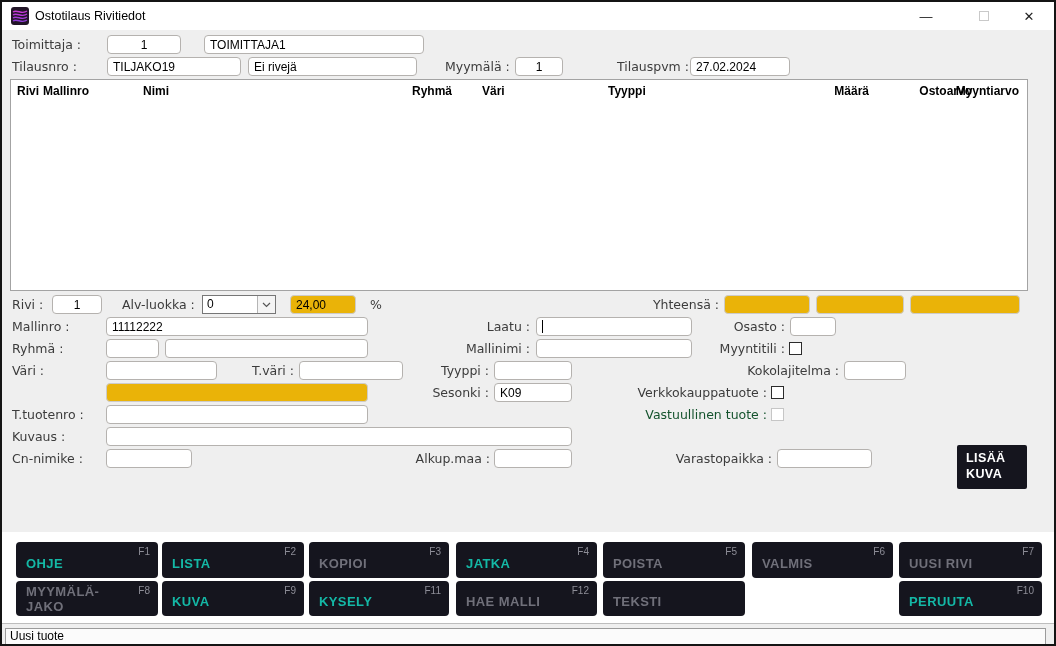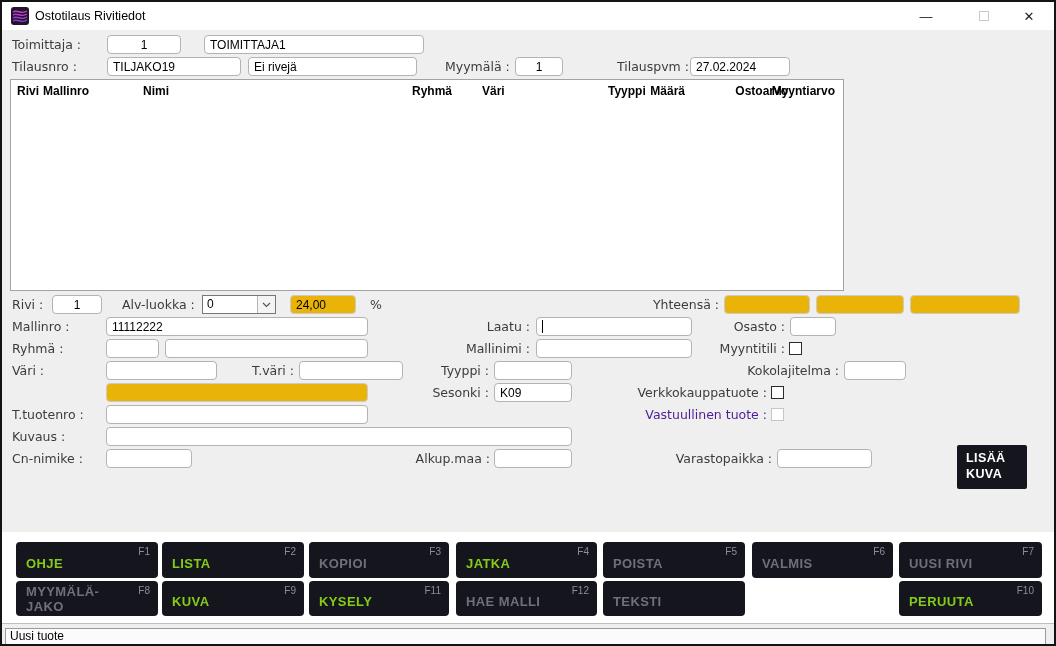--- a/index.html
+++ b/index.html
@@ -10,41 +10,41 @@
   .titlebar{position:absolute;left:0;top:0;width:100%;height:28px;background:#ffffff;}
   .tb-icon{position:absolute;left:9px;top:5px;width:18px;height:18px;}
   .tb-title{position:absolute;left:33px;top:7px;font-size:12.5px;color:#000;}
   .tb-btn{position:absolute;top:0;width:38px;height:28px;display:flex;align-items:center;justify-content:center;
           font-size:13px;color:#222;cursor:default;}
   .tb-max-glyph{display:inline-block;width:10px;height:10px;border:1px solid #c9c9c9;}
   
   .lbl{position:absolute;height:19px;line-height:19px;font-family:"DejaVu Sans",sans-serif;
        font-size:12.5px;color:#3c3c3c;white-space:nowrap;}
   .lbl.r{text-align:right;}
-  .lbl.dim{color:#4c1d95;}
+  .lbl.dim{color:#14532d;}
   
   .inp{position:absolute;height:19px;border:1px solid #b5b2af;border-radius:4px;background:#fff;
        font-family:"Liberation Sans",sans-serif;font-size:12px;color:#000;padding:0 5px;outline:none;}
   .inp.center{text-align:center;}
   .inp.dim{border-color:#cdcbc9;background:#eab308;}
   .caretline{position:absolute;width:1px;height:13px;background:#000;}
   
   .combo{position:absolute;height:19px;border:1px solid #767676;background:#fff;display:flex;}
   .combo .val{flex:1;font-size:12px;line-height:17px;padding:0 4px;}
   .combo .dd{width:18px;border-left:1px solid #b5b5b5;background:#f4f4f4;display:flex;align-items:center;justify-content:center;}
   
   .chk{position:absolute;width:13px;height:13px;border:1px solid #2b2b2b;background:#fff;}
   .chk.dim{border-color:#c6c6c6;}
   
-  .tablebox{position:absolute;left:8px;top:77px;width:834px;height:212px;background:#fff;border:1px solid #a3a3a3;}
+  .tablebox{position:absolute;left:8px;top:77px;width:1018px;height:212px;background:#fff;border:1px solid #a3a3a3;}
   .th{position:absolute;top:4px;font-size:12px;font-weight:bold;color:#000;white-space:nowrap;}
   
   .panel{position:absolute;left:0;top:530px;width:100%;height:92px;background:#ffffff;}
   .fbtn{position:absolute;background:#15151e;border-radius:4px;cursor:pointer;}
-  .fbtn .bl{position:absolute;left:10px;bottom:7px;font-size:13px;font-weight:bold;color:#84cc16;
+  .fbtn .bl{position:absolute;left:10px;bottom:7px;font-size:13px;font-weight:bold;color:#14b8a6;
             letter-spacing:.4px;white-space:nowrap;}
   .fbtn .fk{position:absolute;right:8px;top:4px;font-size:10px;color:#8d8d97;}
   .fbtn.off .bl{color:#70707a;}
   .fbtn .bl.wrap{white-space:normal;width:100px;line-height:15px;top:3px;bottom:auto;}
   .lisaa{position:absolute;left:955px;top:443px;width:70px;height:44px;background:#15151e;border-radius:2px;
          color:#fff;font-size:12.5px;font-weight:bold;padding:5px 0 0 9px;line-height:16px;letter-spacing:.4px;cursor:pointer;}
   
   .statusbar{position:absolute;left:0;top:621px;width:100%;height:25px;background:#efefef;border-top:1px solid #bdbdbd;}
   .statusfield{position:absolute;left:3px;top:4px;width:1041px;height:17px;background:#fbfbfb;
                border:1px solid #9b9b9b;font-size:12px;line-height:15px;padding:0 4px;color:#000;}

